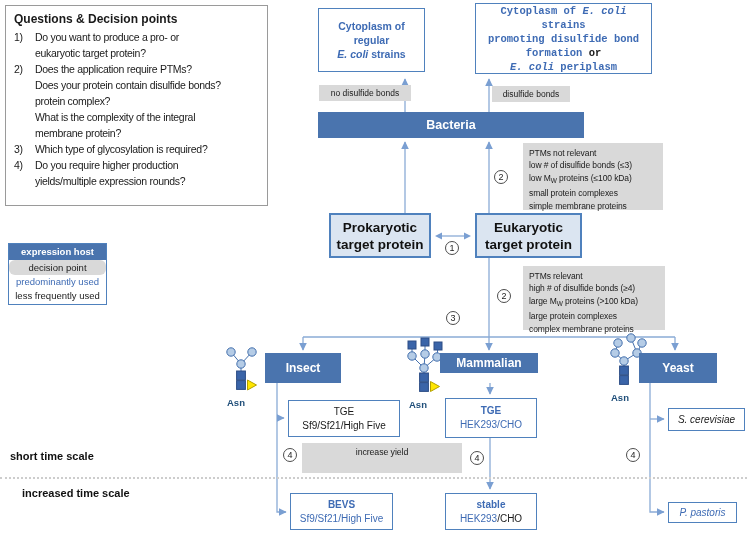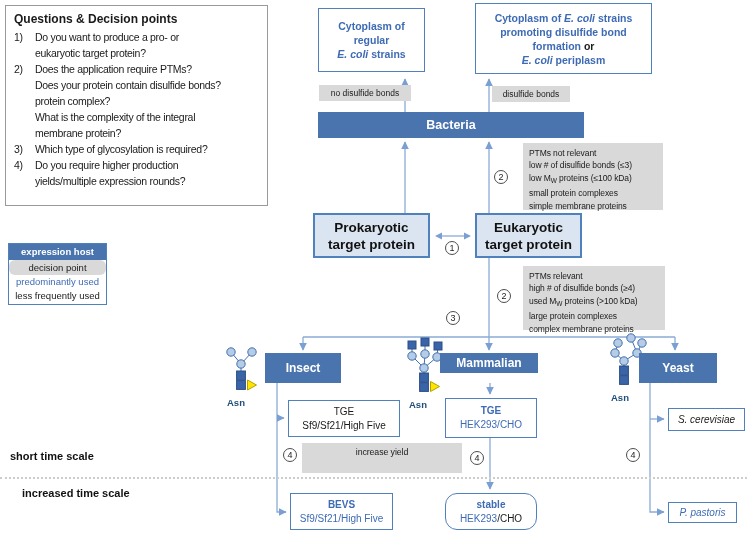--- a/index.html
+++ b/index.html
@@ -178,21 +178,21 @@
     <div class="legrow leg-dec">decision point</div>
     <div class="legrow leg-pred">predominantly used</div>
     <div class="legrow leg-less">less frequently used</div>
   </div>
 
   <div class="abs outbox" style="left:318px;top:8px;width:107px;height:64px;">
     <div>Cytoplasm of</div>
     <div>regular</div>
     <div><span class="it">E. coli</span><span> strains</span></div>
   </div>
-  <div class="abs outbox" style="left:475px;top:3px;width:177px;height:71px;">
+  <div class="abs outbox" style="left:475px;top:3px;width:177px;height:71px;font-family:Liberation Mono, monospace;">
     <div><span>Cytoplasm of </span><span class="it">E. coli</span><span> strains</span></div>
     <div>promoting disulfide bond</div>
     <div><span>formation </span><span class="black">or</span></div>
     <div><span class="it">E. coli</span><span> periplasm</span></div>
   </div>
 
   <div class="abs graylabel" style="left:319px;top:85px;width:92px;height:16px;">no disulfide bonds</div>
   <div class="abs graylabel" style="left:492px;top:86px;width:78px;height:16px;">disulfide bonds</div>
 
   <div class="abs bar" style="left:318px;top:112px;width:266px;height:26px;font-size:12.5px;">Bacteria</div>
@@ -200,26 +200,26 @@
   <div class="abs graybox" style="left:523px;top:143px;width:140px;height:67px;">
     <div>PTMs not relevant</div>
     <div>low # of disulfide bonds (≤3)</div>
     <div><span>low M</span><span class="sub">W</span><span> proteins (≤100 kDa)</span></div>
     <div>small protein complexes</div>
     <div>simple membrane proteins</div>
   </div>
   <div class="abs graybox" style="left:523px;top:266px;width:142px;height:64px;">
     <div>PTMs relevant</div>
     <div>high # of disulfide bonds (≥4)</div>
-    <div><span>used M</span><span class="sub">W</span><span> proteins (&gt;100 kDa)</span></div>
+    <div><span>large M</span><span class="sub">W</span><span> proteins (&gt;100 kDa)</span></div>
     <div>large protein complexes</div>
     <div>complex membrane proteins</div>
   </div>
 
-  <div class="abs target" style="left:313px;top:213px;width:117px;height:45px;align-items:center;">
+  <div class="abs target" style="left:329px;top:213px;width:102px;height:45px;align-items:center;">
     <div>Prokaryotic</div>
     <div>target protein</div>
   </div>
   <div class="abs target" style="left:475px;top:213px;width:107px;height:45px;">
     <div>Eukaryotic</div>
     <div>target protein</div>
   </div>
 
   <div class="abs circ" style="left:445px;top:241px;">1</div>
   <div class="abs circ" style="left:494px;top:170px;">2</div>
@@ -252,19 +252,19 @@
   </div>
 
   <div class="abs ts" style="left:10px;top:450px;">short time scale</div>
   <div class="abs dashline"></div>
   <div class="abs ts" style="left:10px;top:487px;padding-left:12px;">increased time scale</div>
 
   <div class="abs sysbox blue" style="left:290px;top:493px;width:103px;height:37px;">
     <div class="bold">BEVS</div>
     <div>Sf9/Sf21/High Five</div>
   </div>
-  <div class="abs sysbox" style="left:445px;top:493px;width:92px;height:37px;border-radius:12px;">
+  <div class="abs sysbox" style="left:445px;top:493px;width:92px;height:37px;">
     <div class="blue bold">stable</div>
     <div><span class="blue">HEK293</span><span class="black">/CHO</span></div>
   </div>
   <div class="abs sysbox blue it" style="left:668px;top:502px;width:69px;height:21px;">P. pastoris</div>
 
 </div>
 
 </body></html>

